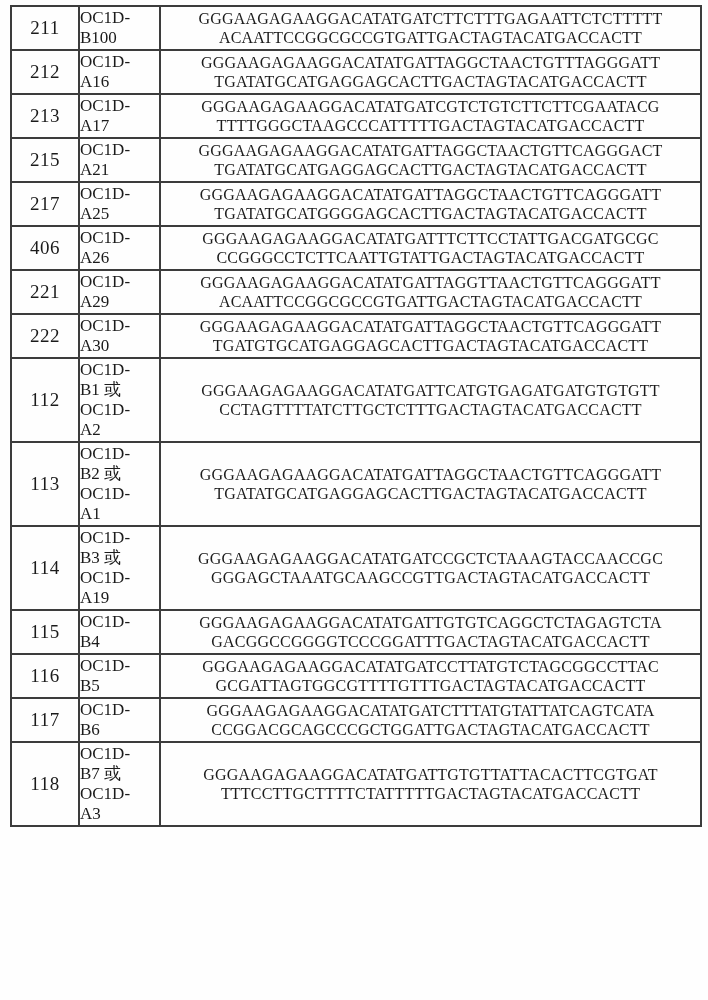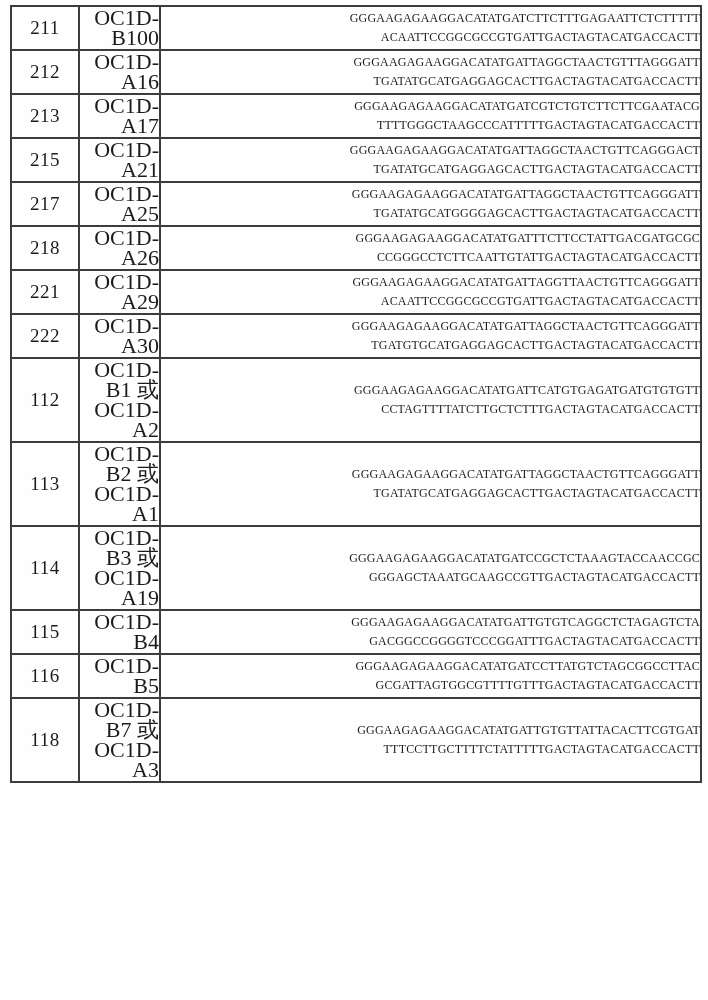--- a/index.html
+++ b/index.html
@@ -36,29 +36,29 @@
   col.c-id   { width: 68px; }
   col.c-name { width: 81px; }
   col.c-seq  { width: 541px; }
   .cell-id {
     text-align: center;
     font-size: 19px;
     line-height: 22px;
     letter-spacing: 0.5px;
   }
   .cell-name {
-    text-align: right;
-    font-size: 22px;
+    text-align: left;
+    font-size: 17px;
     line-height: 20px;
     white-space: pre-line;
   }
   .cell-seq {
-    text-align: right;
+    text-align: center;
     padding: 1px 2px 1px 5px;
-    font-size: 12px;
+    font-size: 16px;
     line-height: 19.5px;
     letter-spacing: 0.2px;
     white-space: pre-line;
     word-break: break-all;
   }
 </style>
 </head>
 <body>
 
 <div class="page">
@@ -105,21 +105,21 @@
 
   <tr>
     <td class="cell-id">217</td>
     <td class="cell-name">OC1D-
 A25</td>
     <td class="cell-seq">GGGAAGAGAAGGACATATGATTAGGCTAACTGTTCAGGGATT
 TGATATGCATGGGGAGCACTTGACTAGTACATGACCACTT</td>
   </tr>
 
   <tr>
-    <td class="cell-id">218</td>
+    <td class="cell-id">406</td>
     <td class="cell-name">OC1D-
 A26</td>
     <td class="cell-seq">GGGAAGAGAAGGACATATGATTTCTTCCTATTGACGATGCGC
 CCGGGCCTCTTCAATTGTATTGACTAGTACATGACCACTT</td>
   </tr>
 
 
 
   <tr>
     <td class="cell-id">221</td>
@@ -176,20 +176,27 @@
   </tr>
 
   <tr>
     <td class="cell-id">116</td>
     <td class="cell-name">OC1D-
 B5</td>
     <td class="cell-seq">GGGAAGAGAAGGACATATGATCCTTATGTCTAGCGGCCTTAC
 GCGATTAGTGGCGTTTTGTTTGACTAGTACATGACCACTT</td>
   </tr>
 
+  <tr>
+    <td class="cell-id">117</td>
+    <td class="cell-name">OC1D-
+B6</td>
+    <td class="cell-seq">GGGAAGAGAAGGACATATGATCTTTATGTATTATCAGTCATA
+CCGGACGCAGCCCGCTGGATTGACTAGTACATGACCACTT</td>
+  </tr>
 
   <tr>
     <td class="cell-id">118</td>
     <td class="cell-name">OC1D-
 B7 或
 OC1D-
 A3</td>
     <td class="cell-seq">GGGAAGAGAAGGACATATGATTGTGTTATTACACTTCGTGAT
 TTTCCTTGCTTTTCTATTTTTGACTAGTACATGACCACTT</td>
   </tr>

